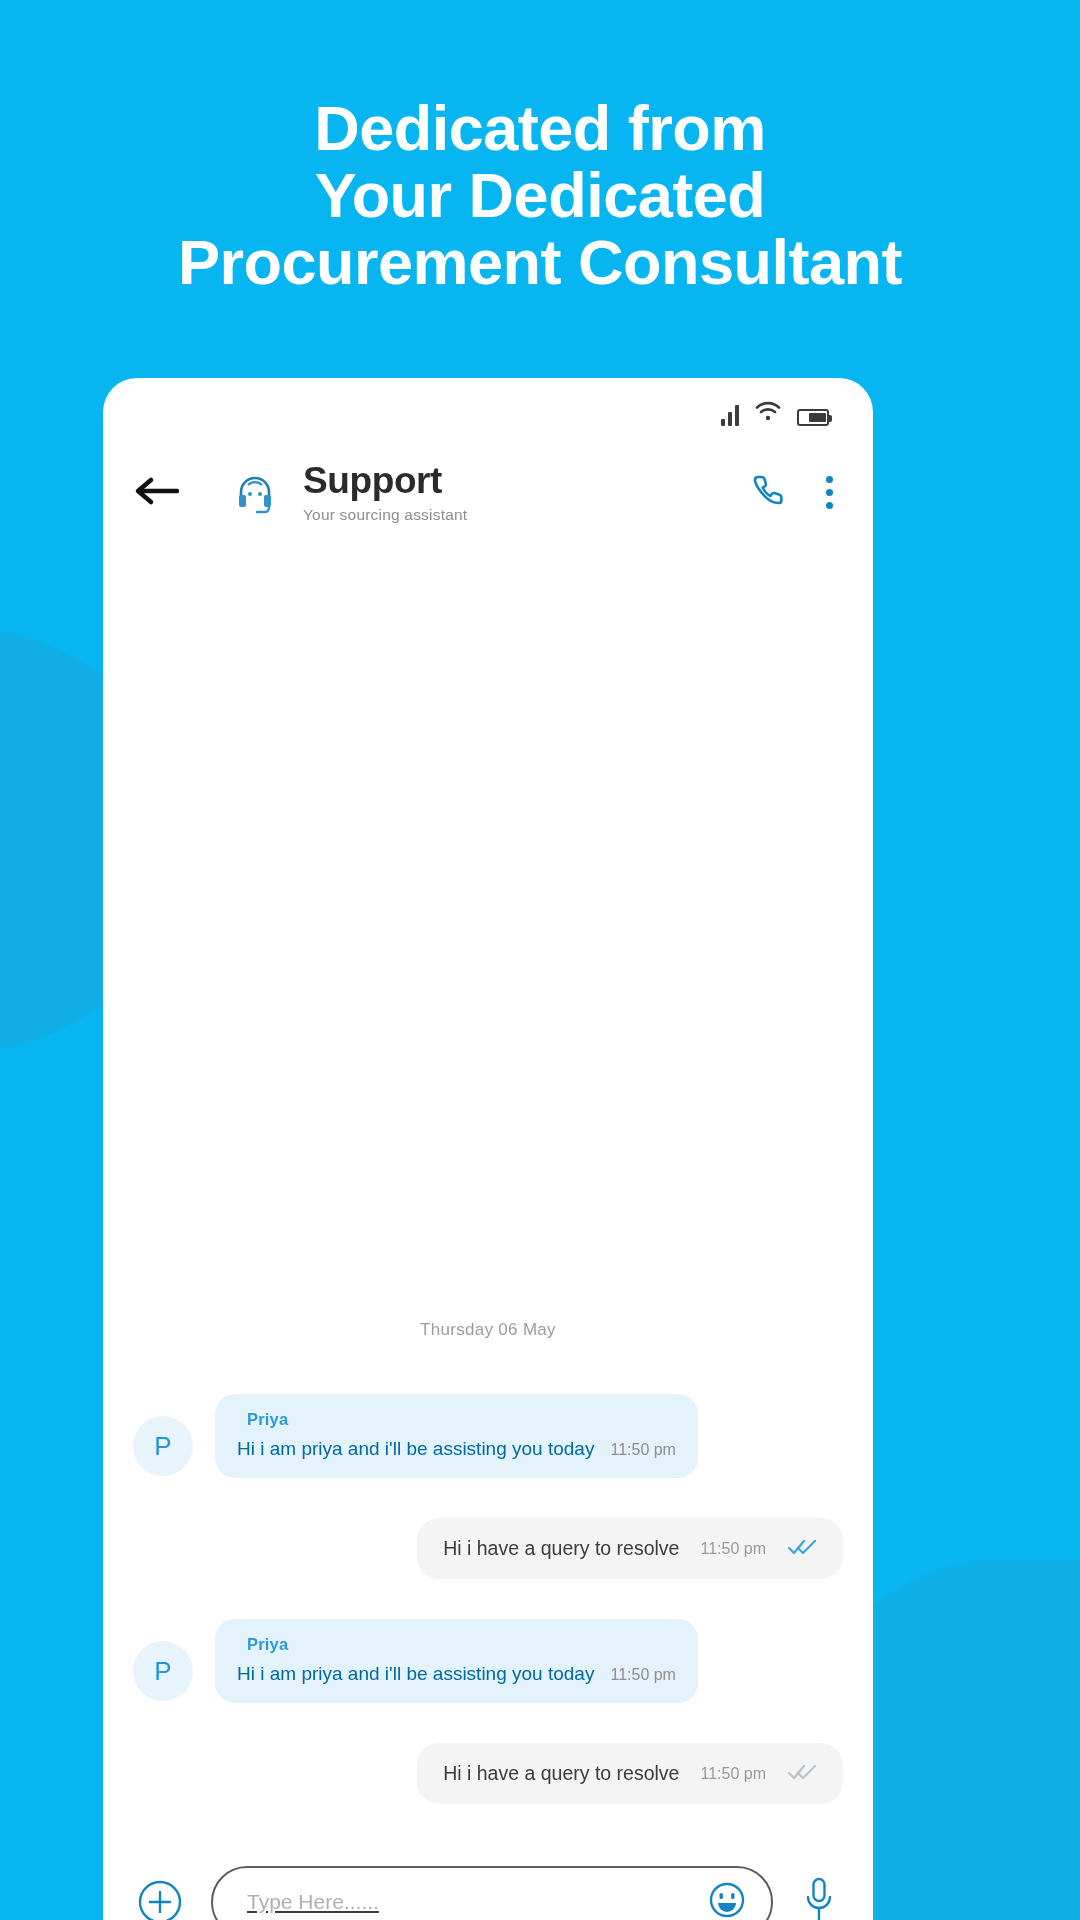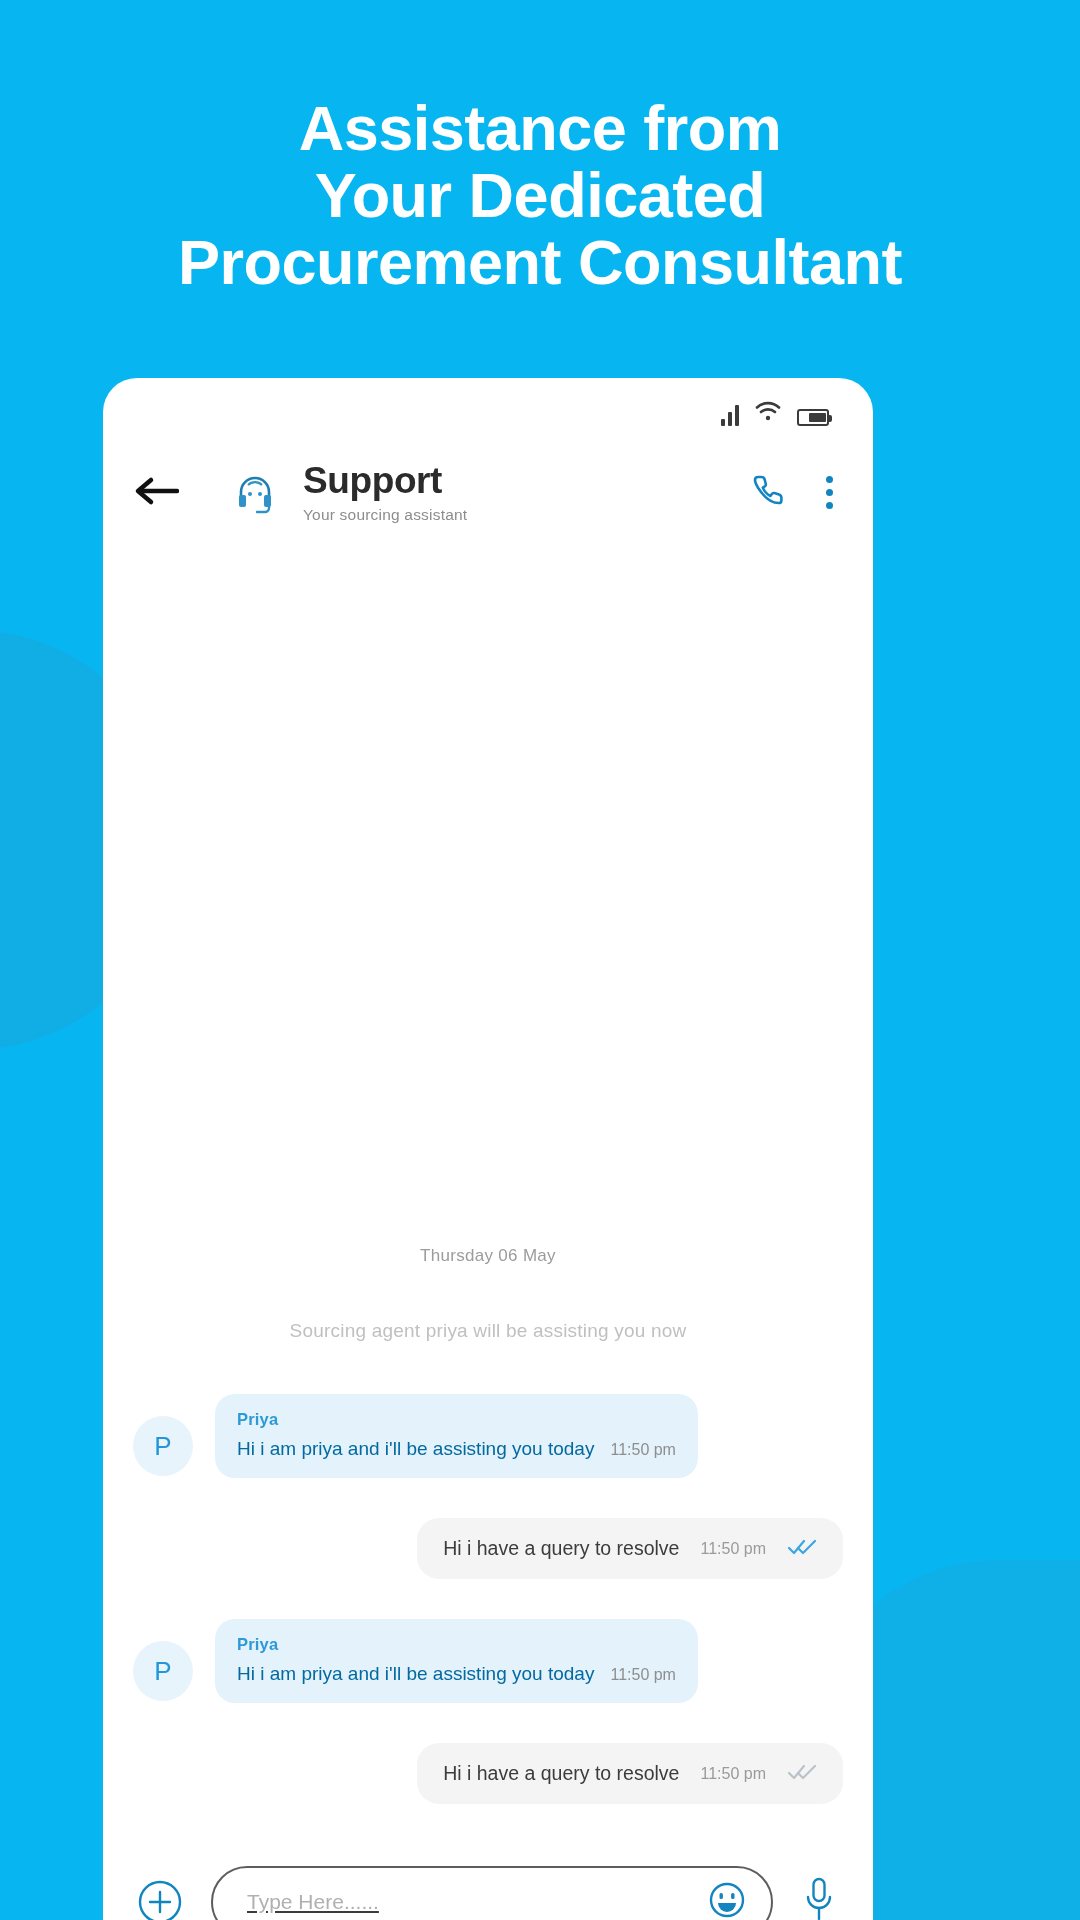--- a/index.html
+++ b/index.html
@@ -93,21 +93,21 @@
     background:#e8f4fb; color:#2196d8;
     display:flex; align-items:center; justify-content:center;
     font-size:26px; font-weight:400; flex:0 0 auto; margin-top:22px;
   }
 
   .bubble-in {
     margin-left:22px; background:#e3f2fb;
     border-radius:20px; padding:16px 22px 18px 22px;
     max-width:500px;
   }
-  .b-name { color:#2d9ad6; font-size:16.5px; font-weight:700; margin-bottom:9px; letter-spacing:.2px;}
+  .b-name { color:#2d9ad6; font-size:16.5px; font-weight:700; margin-bottom:9px; letter-spacing:.2px;margin-left:10px;}
   .b-line { display:flex; align-items:baseline; gap:16px; }
   .b-text { font-size:19px; color:#0369a1; white-space:nowrap; }
   .b-time { font-size:16px; color:#8e8e8e; white-space:nowrap; }
 
   .bubble-out {
     background:#f4f4f4; border-radius:22px;
     padding:19px 26px; display:flex; align-items:center; gap:21px;
   }
   .o-text { font-size:19.5px; color:#3c3c3c; font-weight:500; white-space:nowrap; }
   .o-time { font-size:16px; color:#9a9a9a; white-space:nowrap; }
@@ -131,21 +131,21 @@
   .input-wrap input::placeholder { color:#b0b0b0; }
   .mic-btn { width:40px; flex:0 0 auto; cursor:pointer; display:flex; justify-content:center; }
 </style>
 </head>
 <body>
 
 <div class="blob-left"></div>
 <div class="blob-right"></div>
 
 <div class="headline">
-  <span class="ln">Assistance from</span>
+  <span class="ln">Dedicated from</span>
   <span class="ln">Your Dedicated</span>
   <span class="ln">Procurement Consultant</span>
 </div>
 
 <div class="phone">
 
   <div class="statusbar">
     <div class="sb-icons">
       <span class="sig">
           <i></i>
@@ -200,21 +200,20 @@
       <div class="kebab">
         <span></span>
         <span></span>
         <span></span>
       </div>
     </div>
   </div>
 
   <div class="chat">
     <div class="date-sep">Thursday 06  May</div>
-    <div class="sys-msg">Sourcing agent priya will be assisting you now</div>
 
     <div class="row">
       <div class="av">P</div>
       <div class="bubble-in">
         <div class="b-name">Priya</div>
         <div class="b-line">
           <span class="b-text">Hi i am priya and i'll be assisting you today</span>
           <span class="b-time">11:50 pm</span>
         </div>
       </div>

